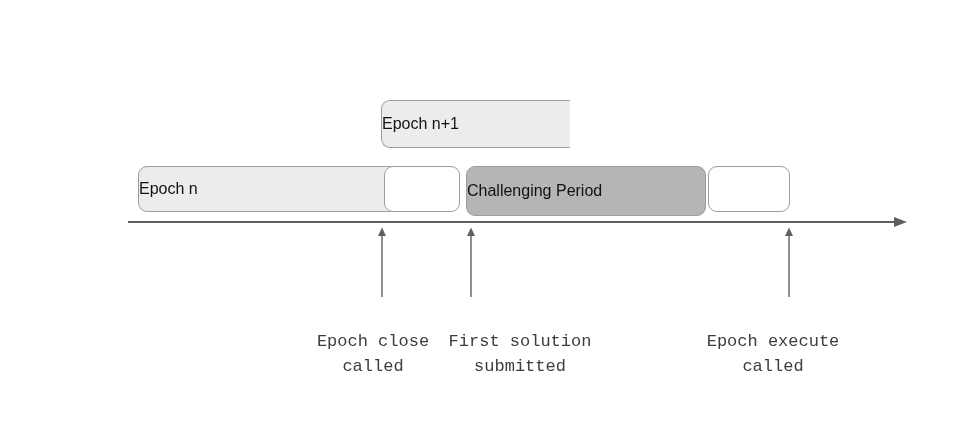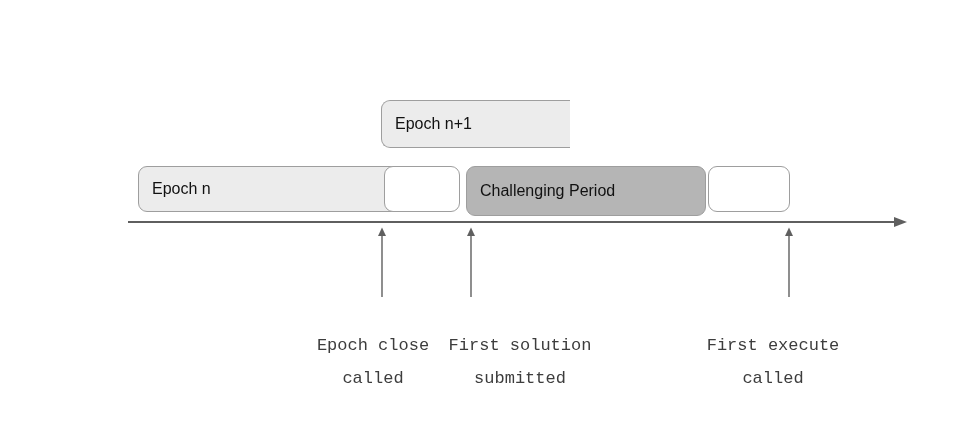--- a/index.html
+++ b/index.html
@@ -22,42 +22,42 @@
     position:absolute;
     box-sizing:border-box;
     border:1px solid var(--box-border);
     border-radius:9px;
     display:flex;
     align-items:center;
     font-size:16px;
     color:var(--box-text);
     background:#ffffff;
   }
-  .box .box-label{padding-left:13px;white-space:nowrap;}
+  .box .box-label{padding-left:0;white-space:nowrap;}
   .epoch-next{
     left:381px;top:100px;width:189px;height:48px;
     background:var(--epoch-fill);
     border-right:none;
     border-radius:9px 0 0 9px;
   }
   .epoch-n{left:138px;top:166px;width:282px;height:46px;background:var(--epoch-fill);}
   .gap1{left:384px;top:166px;width:76px;height:46px;background:#ffffff;}
   .challenge{left:466px;top:166px;width:240px;height:50px;background:var(--challenge-fill);}
   .gap2{left:708px;top:166px;width:82px;height:46px;background:#ffffff;}
   .arrow-layer{position:absolute;left:0;top:0;width:960px;height:427px;overflow:visible;pointer-events:none;}
   .arrow-stroke{stroke:var(--arrow);}
   .arrow-fill{fill:var(--arrow);}
   .annotation{
     position:absolute;
     width:220px;
     top:329px;
     text-align:center;
     font-family:"Liberation Mono","DejaVu Sans Mono",monospace;
     font-size:17px;
-    line-height:33px;
+    line-height:25px;
     color:var(--label-text);
     white-space:pre-line;
   }
   .ann-1{left:263px;}
   .ann-2{left:410px;}
   .ann-3{left:663px;}
 </style>
 </head>
 <body>
 
@@ -95,16 +95,16 @@
 
     <line class="arrow-stroke" x1="471" y1="297" x2="471" y2="236" stroke-width="1.4" marker-end="url(#ah-small)"></line>
 
     <line class="arrow-stroke" x1="789" y1="297" x2="789" y2="236" stroke-width="1.4" marker-end="url(#ah-small)"></line>
   </svg>
 
   <div class="annotation ann-1">Epoch close
 called</div>
   <div class="annotation ann-2">First solution
 submitted</div>
-  <div class="annotation ann-3">First execute
+  <div class="annotation ann-3">Epoch execute
 called</div>
 
 </div>
 
 </body></html>

